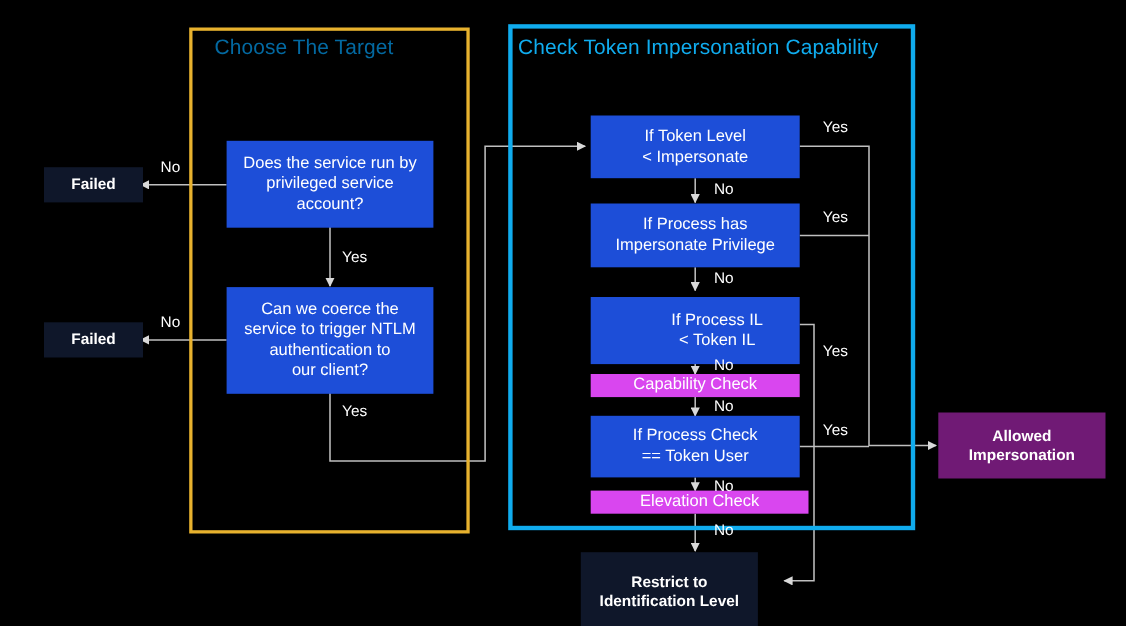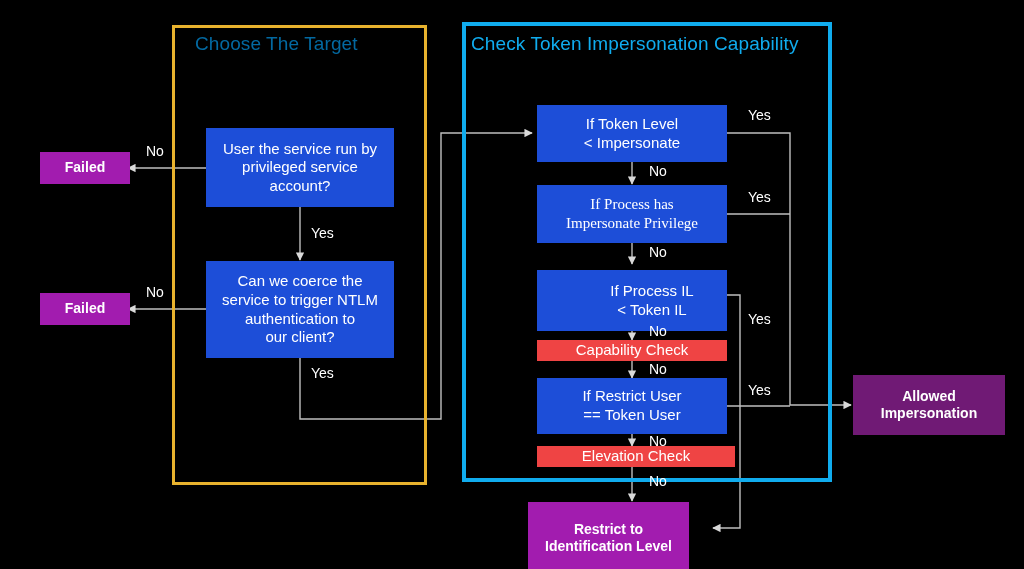--- a/index.html
+++ b/index.html
@@ -47,26 +47,26 @@
     color: #ffffff;
     line-height: 1.24;
     white-space: pre-line;
   }
   .node.pink {
     background: #1d4ed8;
     font-size: 15px;
     font-weight: 400;
   }
   .node.blue {
-    background: #ef4444;
+    background: #d946ef;
     font-size: 15px;
     font-weight: 400;
   }
   .node.gray {
-    background: #a21caf;
+    background: #0f172a;
     font-size: 14px;
     font-weight: bold;
   }
   .node.red {
     background: #701a75;
     font-size: 14px;
     font-weight: bold;
   }
   .edge-label {
     position: absolute;
@@ -122,41 +122,41 @@
   <div class="group-box" style="left:172px; top:25px; width:255px; height:460px; border:3px solid #E8B22E;"></div>
   <div class="group-title" style="left:183px; top:33px; color:#0369a1;margin-left:12px;">Choose The Target</div>
 
   <div class="group-box" style="left:462px; top:22px; width:370px; height:460px; border:4px solid #10ACEE;"></div>
   <div class="group-title" style="left:471px; top:33px; color:#10ACEE;">Check Token Impersonation Capability</div>
 
   <div class="node gray" style="left:40px; top:152px; width:90px; height:32px;">Failed</div>
 
   <div class="node gray" style="left:40px; top:293px; width:90px; height:32px;">Failed</div>
 
-  <div class="node pink" style="left:206px; top:128px; width:188px; height:79px;">User the service run by
+  <div class="node pink" style="left:206px; top:128px; width:188px; height:79px;">Does the service run by
 privileged service
 account?</div>
 
   <div class="node pink" style="left:206px; top:261px; width:188px; height:97px;">Can we coerce the
 service to trigger NTLM
 authentication to
 our client?</div>
 
   <div class="node pink" style="left:537px; top:105px; width:190px; height:57px;">If Token Level
 &lt; Impersonate</div>
 
-  <div class="node pink" style="left:537px; top:185px; width:190px; height:58px;font-family:Liberation Serif, serif;">If Process has
+  <div class="node pink" style="left:537px; top:185px; width:190px; height:58px;">If Process has
 Impersonate Privilege</div>
 
   <div class="node pink" style="left:537px; top:270px; width:190px; height:61px;padding-left:40px;">If Process IL
 &lt; Token IL</div>
 
   <div class="node blue" style="left:537px; top:340px; width:190px; height:21px;">Capability Check</div>
 
-  <div class="node pink" style="left:537px; top:378px; width:190px; height:56px;">If Restrict User
+  <div class="node pink" style="left:537px; top:378px; width:190px; height:56px;">If Process Check
 == Token User</div>
 
   <div class="node blue" style="left:537px; top:446px; width:198px; height:21px;">Elevation Check</div>
 
   <div class="node gray" style="left:528px; top:502px; width:161px; height:72px;">Restrict to
 Identification Level</div>
 
   <div class="node red" style="left:853px; top:375px; width:152px; height:60px;">Allowed
 Impersonation</div>
 

